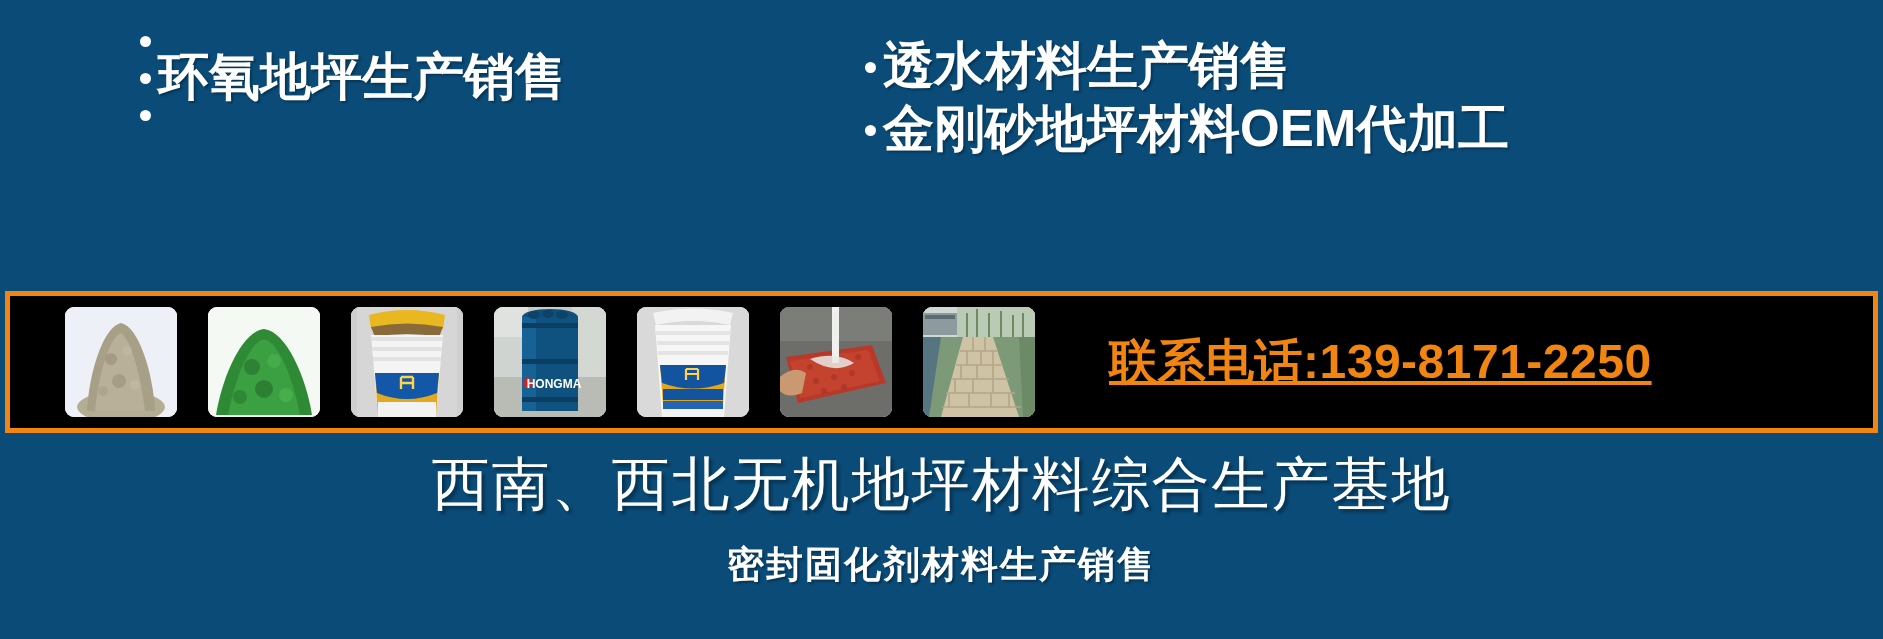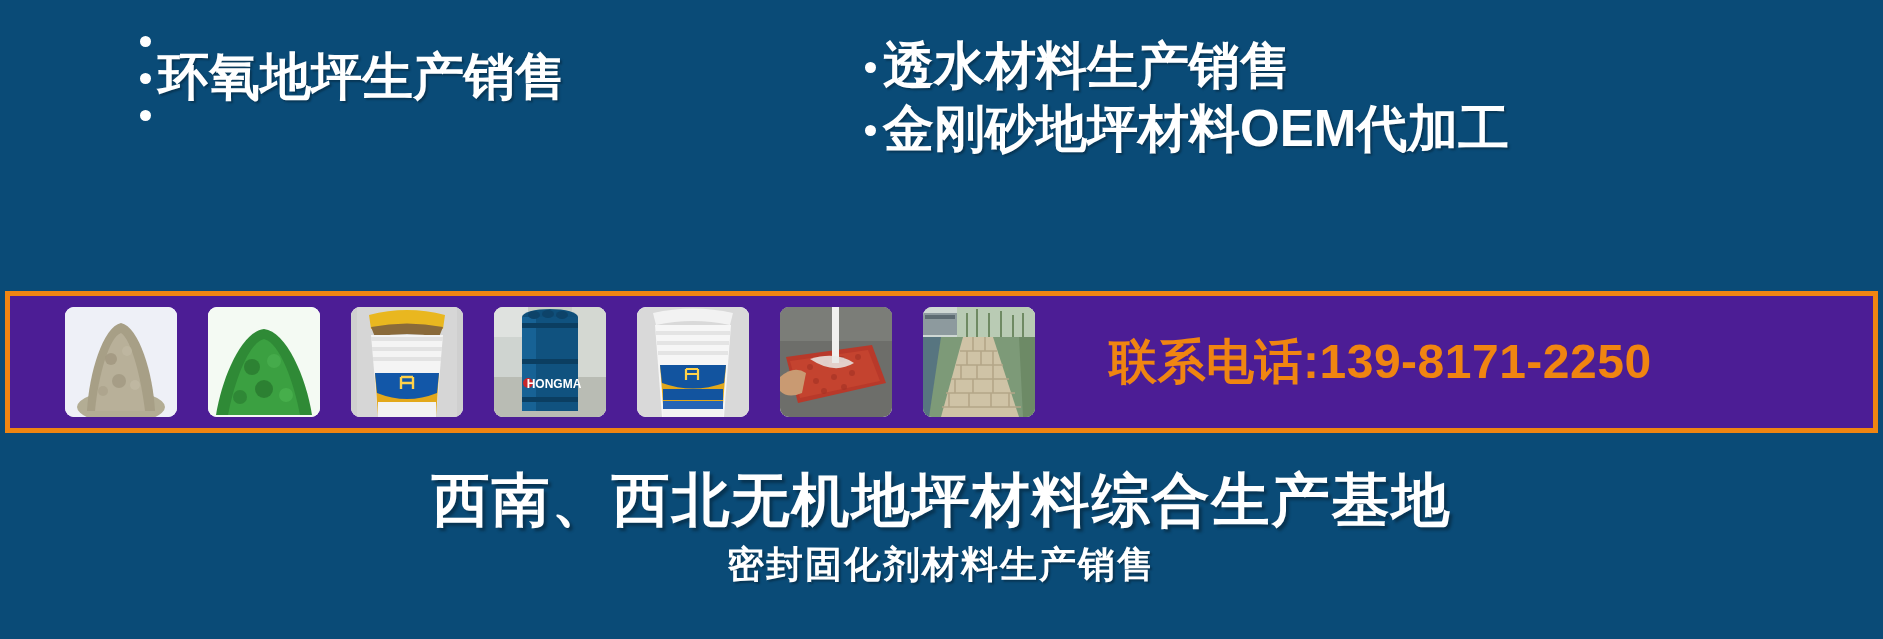--- a/index.html
+++ b/index.html
@@ -51,21 +51,21 @@
     flex:0 0 auto;
     position:relative;
     top:2px;
   }
 
   
   .strip{
     position:absolute;
     left:5px;top:291px;
     width:1873px;height:142px;
-    background:#4c1d95;
+    background:#000000;
     border:5px solid #f08511;
     box-sizing:border-box;
     display:flex;
     align-items:center;
   }
   .thumbs{
     display:flex;
     align-items:center;
     height:100%;
     padding-left:55px;
@@ -82,30 +82,31 @@
   .thumb svg{display:block;width:100%;height:100%;}
 
   .phone{
     margin-left:74px;
     color:#f08511;
     font-size:48px;
     font-weight:bold;
     white-space:nowrap;
     letter-spacing:0.5px;
     font-family:"Liberation Sans","DejaVu Sans",sans-serif;
+    text-decoration:underline;
   }
 
   
   .headline{
     position:absolute;
-    top:462px;left:0;right:0;
+    top:446px;left:0;right:0;
     text-align:center;
     color:#ffffff;
     font-size:58px;
-    font-weight:bold;
+    font-weight:normal;
     letter-spacing:2px;
     white-space:nowrap;
     text-shadow:3px 3px 3px rgba(0,0,0,0.32);
   }
   .subline{
     position:absolute;
     top:540px;left:0;right:0;
     text-align:center;
     color:#ffffff;
     font-size:37px;

